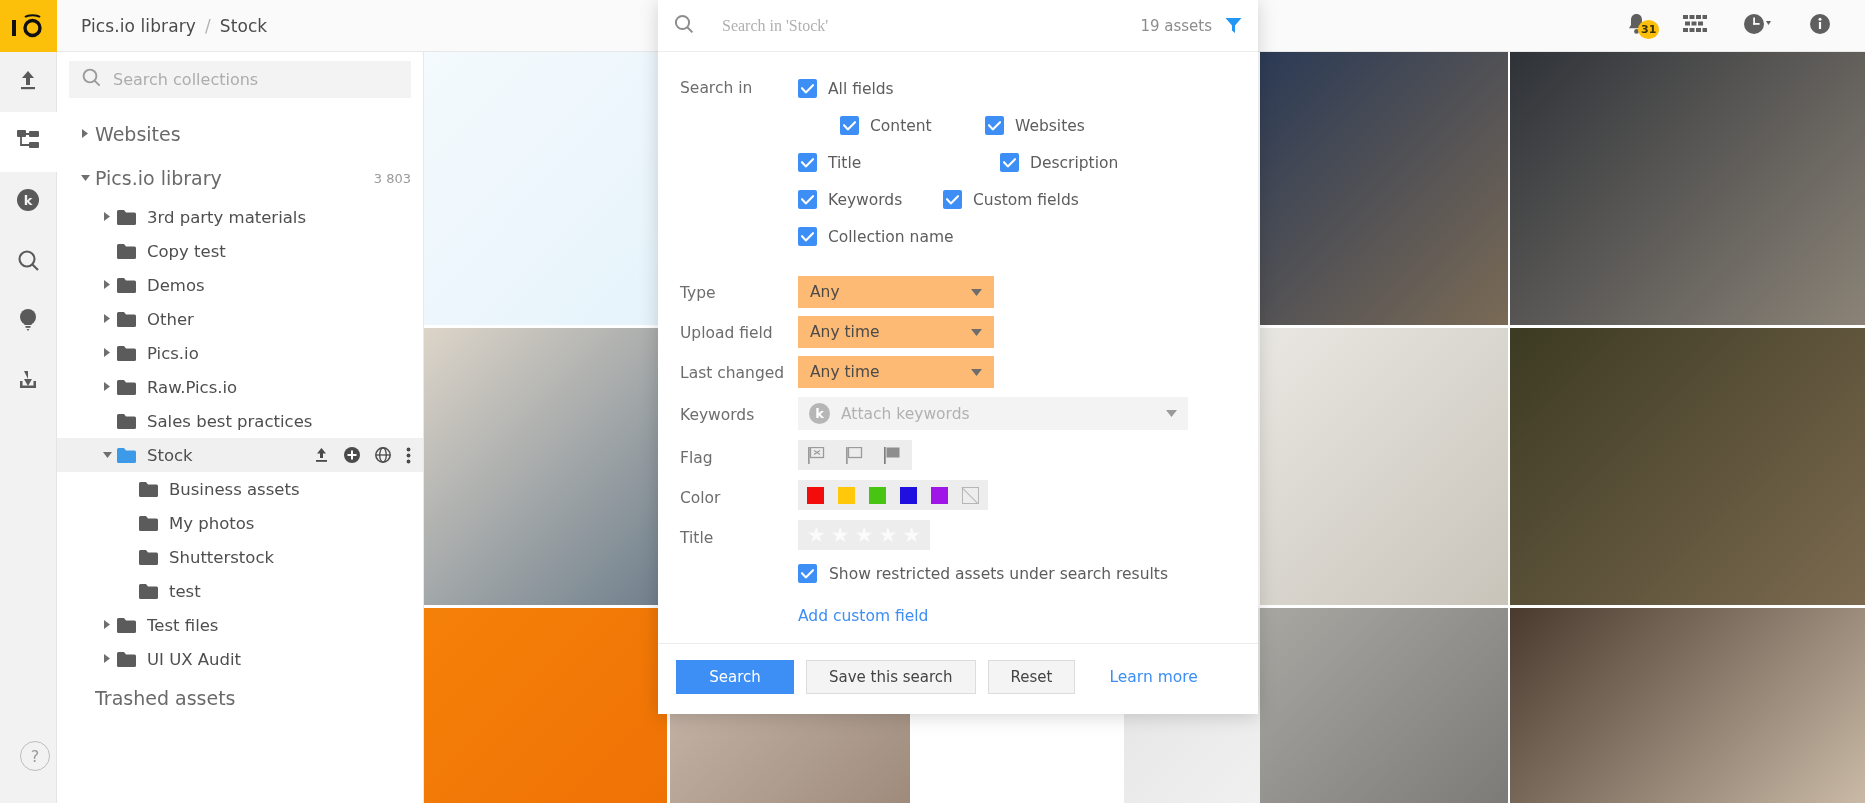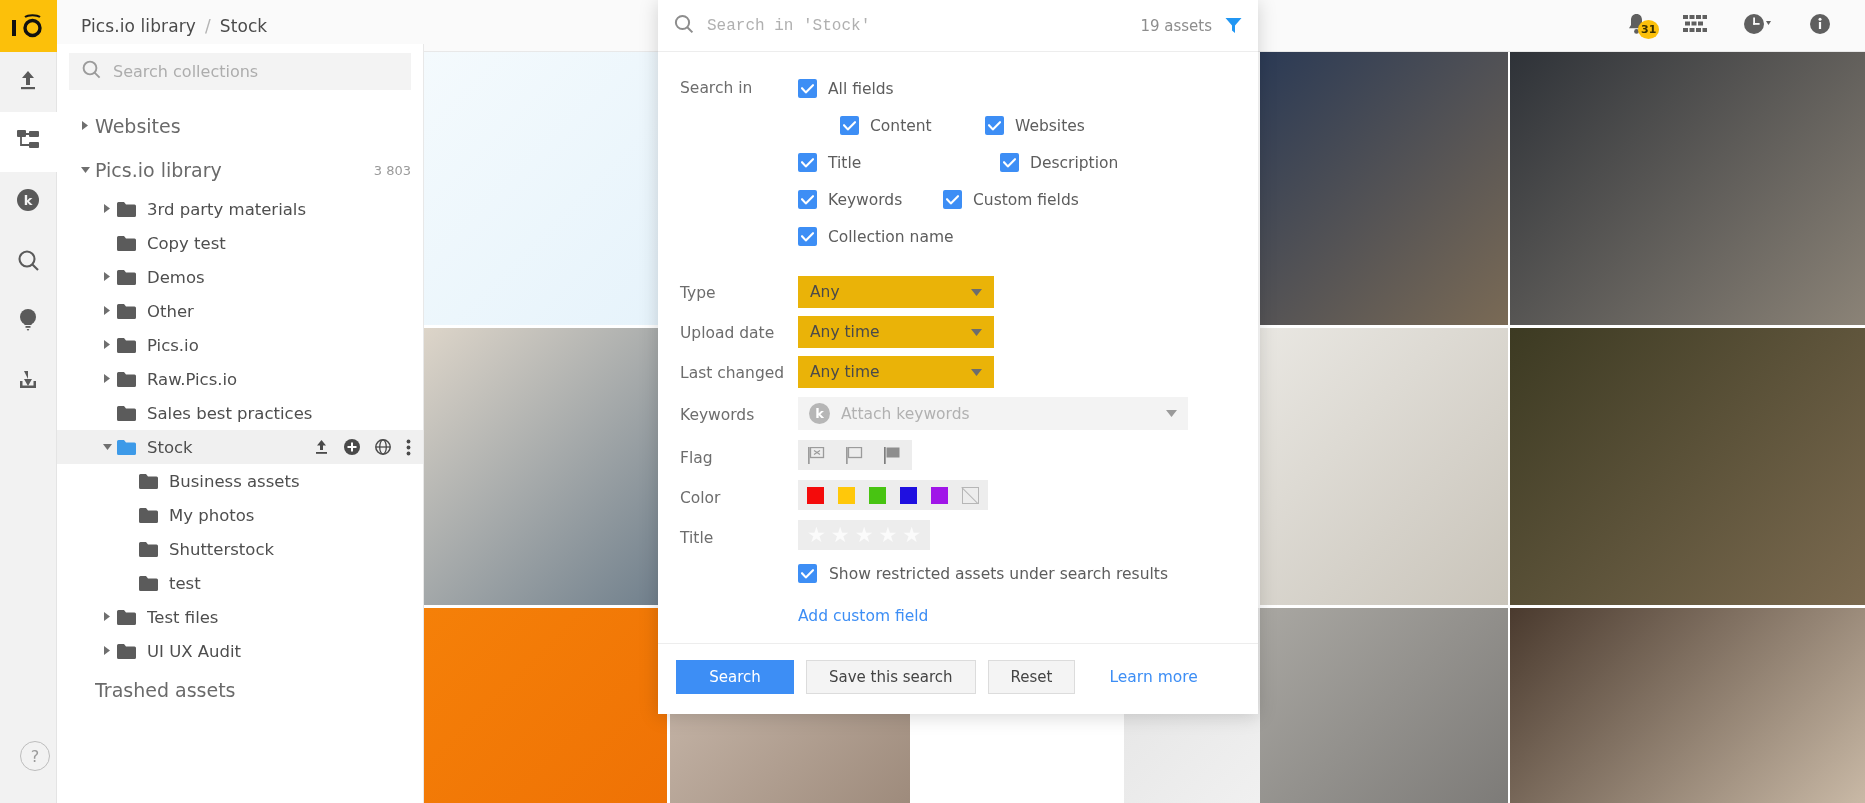--- a/index.html
+++ b/index.html
@@ -51,21 +51,21 @@
   .badge {
     position: absolute; left: 12px; top: 7px;
     background: #fcc00a; color: #3a3000; border-radius: 50%;
     min-width: 19px; height: 19px; font-size: 11px; font-weight: bold;
     display: flex; align-items: center; justify-content: center;
     padding: 0 3px;
   }
 
   
   .sidebar {
-    position: absolute; left: 57px; top: 44px; width: 367px; bottom: 0;
+    position: absolute; left: 57px; top: 52px; width: 367px; bottom: 0;
     background: #fff; border-right: 1px solid #e8e8e8;
     display: flex; flex-direction: column; z-index: 5;
   }
   .coll-search {
     margin: 9px 12px 0 12px; height: 37px; background: #f3f3f3;
     display: flex; align-items: center; padding: 0 13px; gap: 12px;
   }
   .coll-search svg { fill: #9b9b9b; flex: none; }
   .coll-search input {
     border: 0; background: transparent; outline: none;
@@ -117,21 +117,21 @@
     position: absolute; left: 658px; top: 0; width: 600px;
     background: #fff; box-shadow: 0 2px 18px rgba(0,0,0,.17);
     z-index: 50;
   }
   .panel-search {
     height: 52px; display: flex; align-items: center;
     padding: 0 16px; gap: 13px; border-bottom: 1px solid #ededed;
   }
   .panel-search input {
     border: 0; outline: none; font-size: 16px; flex: 1;
-    font-family: Liberation Mono, monospace; color: #444; background: transparent;
+    font-family: Liberation Serif, serif; color: #444; background: transparent; margin-left: 15px;
   }
   .panel-search input::placeholder { color: #b0b0b0; }
   .assets-count { font-size: 15px; color: #8d8d8d; white-space: nowrap; }
   .funnel { cursor: pointer; display: flex; }
 
   .panel-body { padding: 18px 22px 0 22px; }
   .frow { display: flex; align-items: flex-start; margin-bottom: 0; }
   .flabel {
     width: 118px; flex: none; font-size: 15.5px; color: #6d6d6d;
     padding-top: 9px;
@@ -148,21 +148,21 @@
   .cb.c3 { width: 160px; }
   .cb.full { width: 100%; }
   .box {
     width: 19px; height: 19px; flex: none; border-radius: 2px;
     background: #3d8ef5; display: flex; align-items: center; justify-content: center;
   }
   .box svg { display: block; }
   .cb-text { font-size: 15.5px; color: #5d5d5d; }
 
   .sel {
-    height: 33px; width: 196px; background: #eab308;
+    height: 33px; width: 196px; background: #fdba74;
     display: flex; align-items: center; padding: 0 12px;
     font-size: 15.5px; color: #4a4a4a; cursor: pointer;
     border-top: 1px solid #fff;
   }
   .sel .arrow { margin-left: auto; }
   .sel .arrow svg { fill: #6d6d6d; display: block; }
 
   .kw {
     height: 33px; width: 390px; background: #f3f3f3;
     display: flex; align-items: center; padding: 0 11px; gap: 11px;
@@ -693,21 +693,21 @@
                 <svg width="11" height="7" viewBox="0 0 11 7">
                   <path d="M0 0 h11 L5.5 7 z"></path>
                 </svg>
               </span>
           </div>
         </div>
       </div>
 
       
       <div class="frow" style="margin-top:7px">
-        <div class="flabel">Upload date</div>
+        <div class="flabel">Upload field</div>
         <div class="fctl">
           <div class="sel">
             <span>Any time</span>
             <span class="arrow">
                 <svg width="11" height="7" viewBox="0 0 11 7">
                   <path d="M0 0 h11 L5.5 7 z"></path>
                 </svg>
               </span>
           </div>
         </div>

